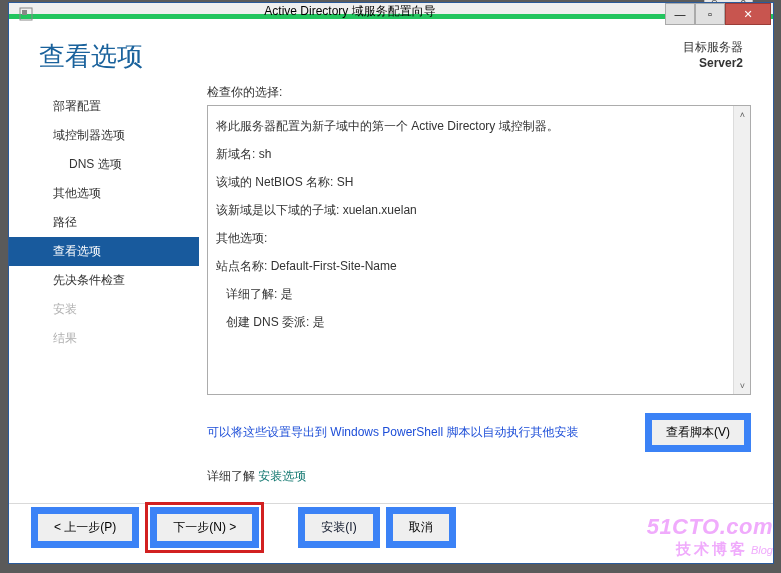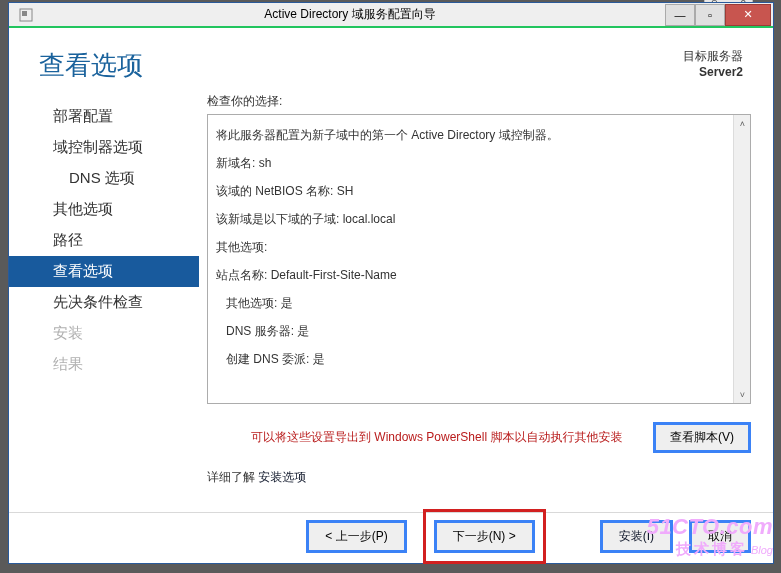--- a/index.html
+++ b/index.html
@@ -1,52 +1,52 @@
 <!DOCTYPE html>
 <html><head>
   <meta charset="utf-8">
   <style>
     * { margin: 0; padding: 0; box-sizing: border-box; font-family: "Microsoft YaHei", "Segoe UI", sans-serif; }
     body { background: #5a5a5a; width: 781px; height: 573px; position: relative; }
     .window { position: absolute; left: 8px; top: 2px; width: 766px; height: 562px; background: #fff; border: 1px solid #2a5a9a; }
-    .titlebar { height: 25px; background: #efefef; border-bottom: 2px solid #22c55e; display: flex; align-items: center; }
+    .titlebar { height: 16px; background: #efefef; border-bottom: 5px solid #22c55e; display: flex; align-items: flex-start; }
     .title-icon { width: 22px; height: 22px; margin-left: 6px; display: flex; align-items: center; justify-content: center; color: #555; }
     .title-text { flex: 1; text-align: center; font-size: 12px; color: #000; padding-right: 2px; }
     .win-btns { display: flex; height: 22px; margin-right: 2px; }
     .win-btn { width: 30px; height: 22px; border: 1px solid #aaa; background: #e0e0e0; display: flex; align-items: center; justify-content: center; font-size: 11px; cursor: pointer; }
     .win-close { width: 46px; background: #c8554f; color: #fff; border-color: #9b3c37; }
     .content { display: flex; height: calc(100% - 28px); flex-direction: column; }
     .header-row { display: flex; padding: 20px 30px 10px 30px; justify-content: space-between; align-items: flex-start; }
     .page-title { font-size: 26px; color: #1a629c; font-weight: 300; }
     .target-info { text-align: right; font-size: 12px; color: #333; line-height: 16px; }
     .target-name { font-weight: bold; }
     .body-row { flex: 1; display: flex; }
     .sidebar { width: 190px; padding: 8px 0 0 0; }
-    .sidebar-item { font-size: 15px; padding: 6px 0 6px 44px; color: #333; cursor: pointer; }
+    .sidebar-item { font-size: 12px; padding: 6px 0 6px 44px; color: #333; cursor: pointer; }
     .sidebar-item.sub { padding-left: 60px; }
     .sidebar-item.active { background: #185a9d; color: #fff; }
     .sidebar-item.disabled { color: #b0b0b0; }
     .main-panel { flex: 1; padding: 0 22px 0 8px; display: flex; flex-direction: column; }
     .review-label { font-size: 12px; color: #333; margin-bottom: 4px; }
     .review-box { border: 1px solid #acacac; height: 290px; display: flex; }
     .review-content { flex: 1; padding: 6px 8px; font-size: 12px; color: #333; line-height: 28px; overflow: hidden; }
     .review-content .indent { padding-left: 10px; }
     .scrollbar { width: 17px; background: #f0f0f0; border-left: 1px solid #dcdcdc; position: relative; }
     .scroll-arrow { position: absolute; left: 0; width: 17px; height: 17px; display: flex; align-items: center; justify-content: center; font-size: 9px; color: #606060; }
     .scroll-up { top: 0; }
     .scroll-down { bottom: 0; }
     .export-row { display: flex; align-items: center; margin-top: 18px; font-size: 12px; }
-    .export-text { flex: 1; color: #b91c1c; margin-left: 44px; }
-    .btn { border: 3px solid #3b82f6; background: #efefef; font-size: 12px; padding: 4px 14px; cursor: pointer; }
+    .export-text { flex: 1; color: #1d4ed8; }
+    .btn { border: 7px solid #3b82f6; background: #efefef; font-size: 12px; padding: 4px 14px; cursor: pointer; }
     .link-row { margin-top: 16px; font-size: 12px; color: #333; }
-    .link-row a { color: #0f172a; text-decoration: none; }
-    .footer { height: 48px; border-top: 1px solid #d9d9d9; display: flex; align-items: center; justify-content: flex-end; padding: 0 22px; gap: 16px; }
+    .link-row a { color: #0f766e; text-decoration: none; }
+    .footer { height: 48px; border-top: 1px solid #d9d9d9; display: flex; align-items: center; padding: 0 22px; gap: 6px; }
     .footer .btn { padding: 5px 16px; }
     .footer .btn.disabled { color: #0f172a; }
-    .next-highlight { border: 3px solid #d22020; padding: 8px; }
+    .next-highlight { border: 3px solid #d22020; padding: 2px; }
     .watermark { position: absolute; right: 8px; bottom: 14px; color: #f0abfc; font-family: Arial, sans-serif; text-align: right; }
     .wm-top { font-size: 22px; font-weight: bold; font-style: italic; letter-spacing: 0.5px; }
     .wm-bot { font-size: 15px; letter-spacing: 3px; font-weight: bold; margin-left: 12px; }
     .wm-blog { font-size: 11px; display: inline-block; margin-left: 3px; font-style: italic; }
     .top-remnant { position: absolute; right: 28px; top: -2px; font-size: 10px; color: #555; background: #e8e8e8; padding: 0 6px; border: 1px solid #bbb; }
   </style>
 </head>
 <body>
 
 <div class="top-remnant">Server2</div>
@@ -89,25 +89,24 @@
           <div class="sidebar-item disabled">结果</div>
         </div>
 
       <div class="main-panel">
         <div class="review-label">检查你的选择:</div>
         <div class="review-box">
           <div class="review-content" id="review-content">
               <div>将此服务器配置为新子域中的第一个 Active Directory 域控制器。</div>
               <div>新域名: sh</div>
               <div>该域的 NetBIOS 名称: SH</div>
-              <div>该新域是以下域的子域: local.local</div>
+              <div>该新域是以下域的子域: xuelan.xuelan</div>
               <div>其他选项:</div>
               <div>站点名称: Default-First-Site-Name</div>
-              <div class="indent">其他选项: 是</div>
-              <div class="indent">DNS 服务器: 是</div>
+              <div class="indent">详细了解: 是</div>
               <div class="indent">创建 DNS 委派: 是</div>
             </div>
           <div class="scrollbar">
             <div class="scroll-arrow scroll-up">˄</div>
             <div class="scroll-arrow scroll-down">˅</div>
           </div>
         </div>
         <div class="export-row">
           <div class="export-text">可以将这些设置导出到 Windows PowerShell 脚本以自动执行其他安装</div>
           <button class="btn">查看脚本(V)</button>

